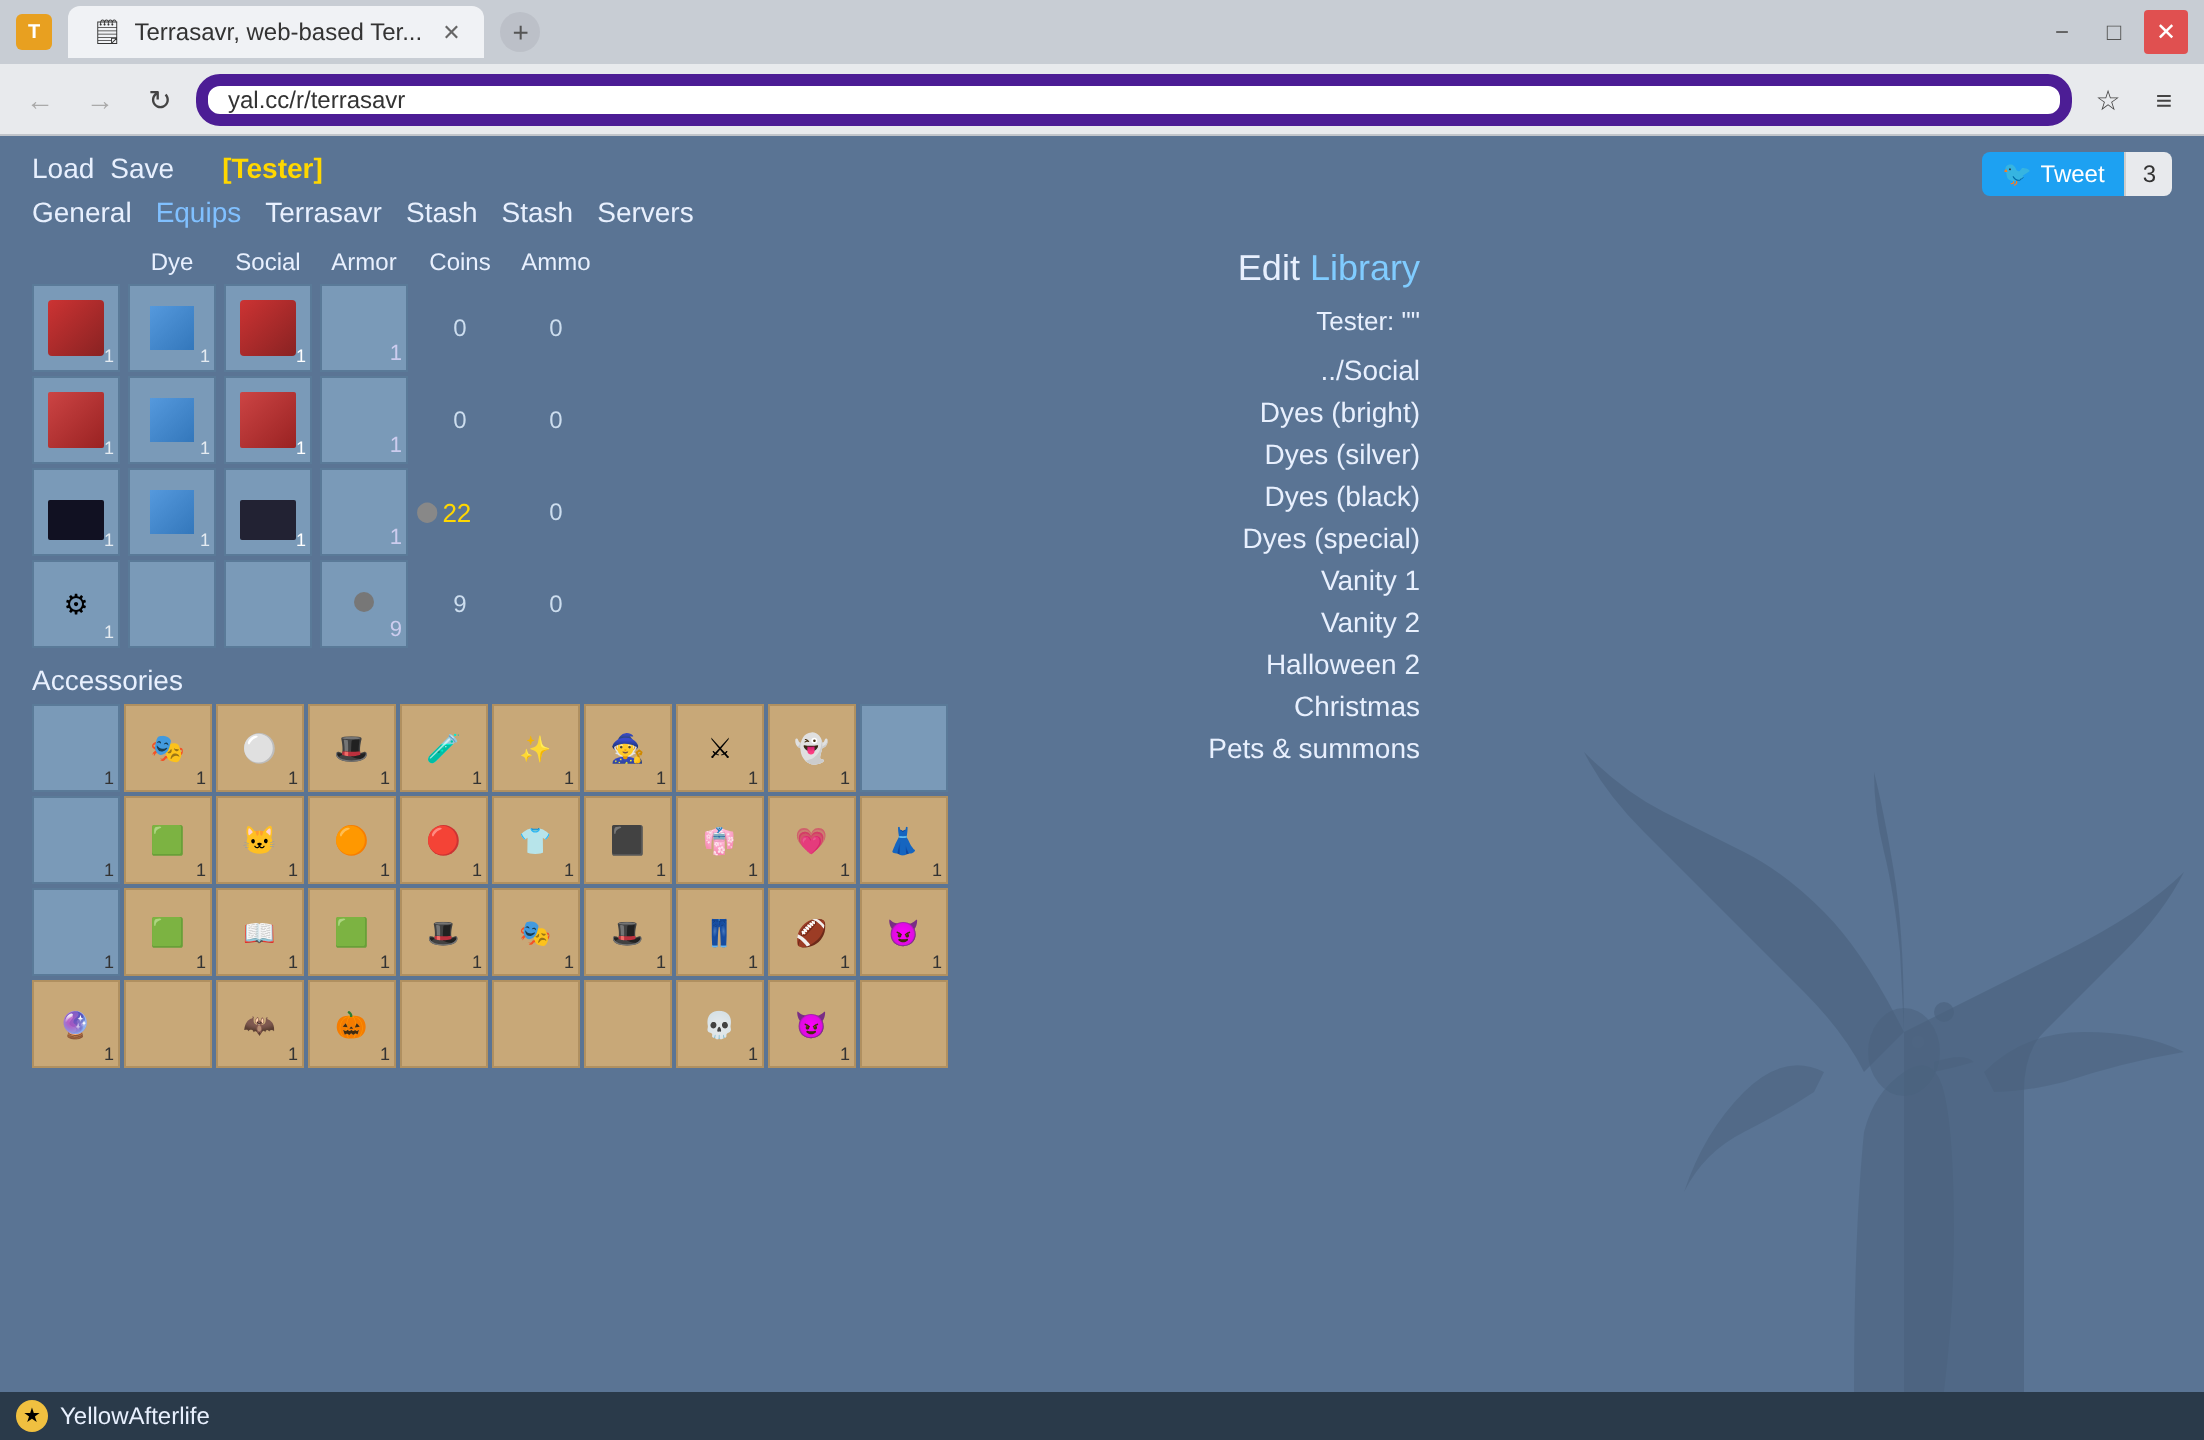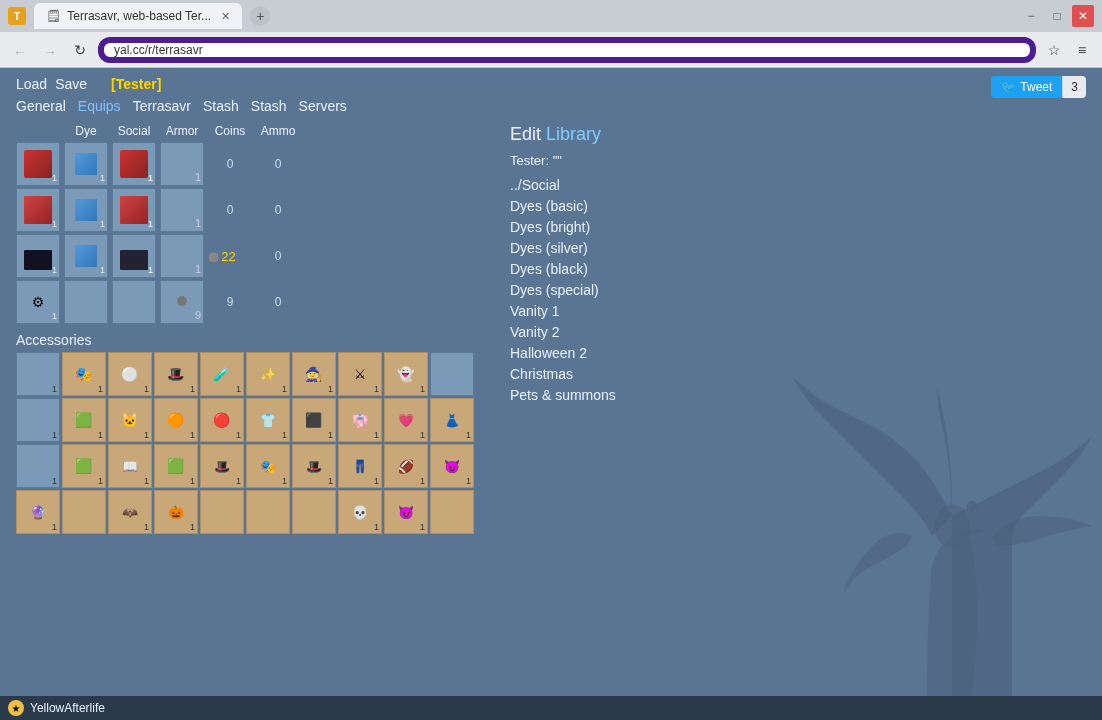--- a/index.html
+++ b/index.html
@@ -200,20 +200,21 @@
       position: absolute;
       bottom: 1px;
       right: 2px;
       font-size: 9px;
       color: #333;
     }
 
     
     .library-panel {
       min-width: 200px;
+      text-align: right;
     }
     .library-title {
       font-size: 18px;
       margin-bottom: 8px;
     }
     .library-title span.edit-text { color: #e8f0fe; }
     .library-title span.lib-text { color: #80ccff; }
 
     .library-search {
       font-size: 13px;
@@ -613,21 +614,20 @@
         <span class="edit-text">Edit</span>
         <span> </span>
         <span class="lib-text">Library</span>
       </div>
       <div class="library-search">
         <span>Tester:</span>
         <span>""</span>
       </div>
       <div class="library-items">
         <div class="lib-item">../Social</div>
-        <div class="lib-item">Dyes (basic)</div>
         <div class="lib-item">Dyes (bright)</div>
         <div class="lib-item">Dyes (silver)</div>
         <div class="lib-item">Dyes (black)</div>
         <div class="lib-item">Dyes (special)</div>
         <div class="lib-item">Vanity 1</div>
         <div class="lib-item">Vanity 2</div>
         <div class="lib-item">Halloween 2</div>
         <div class="lib-item">Christmas</div>
         <div class="lib-item">Pets &amp; summons</div>
       </div>

